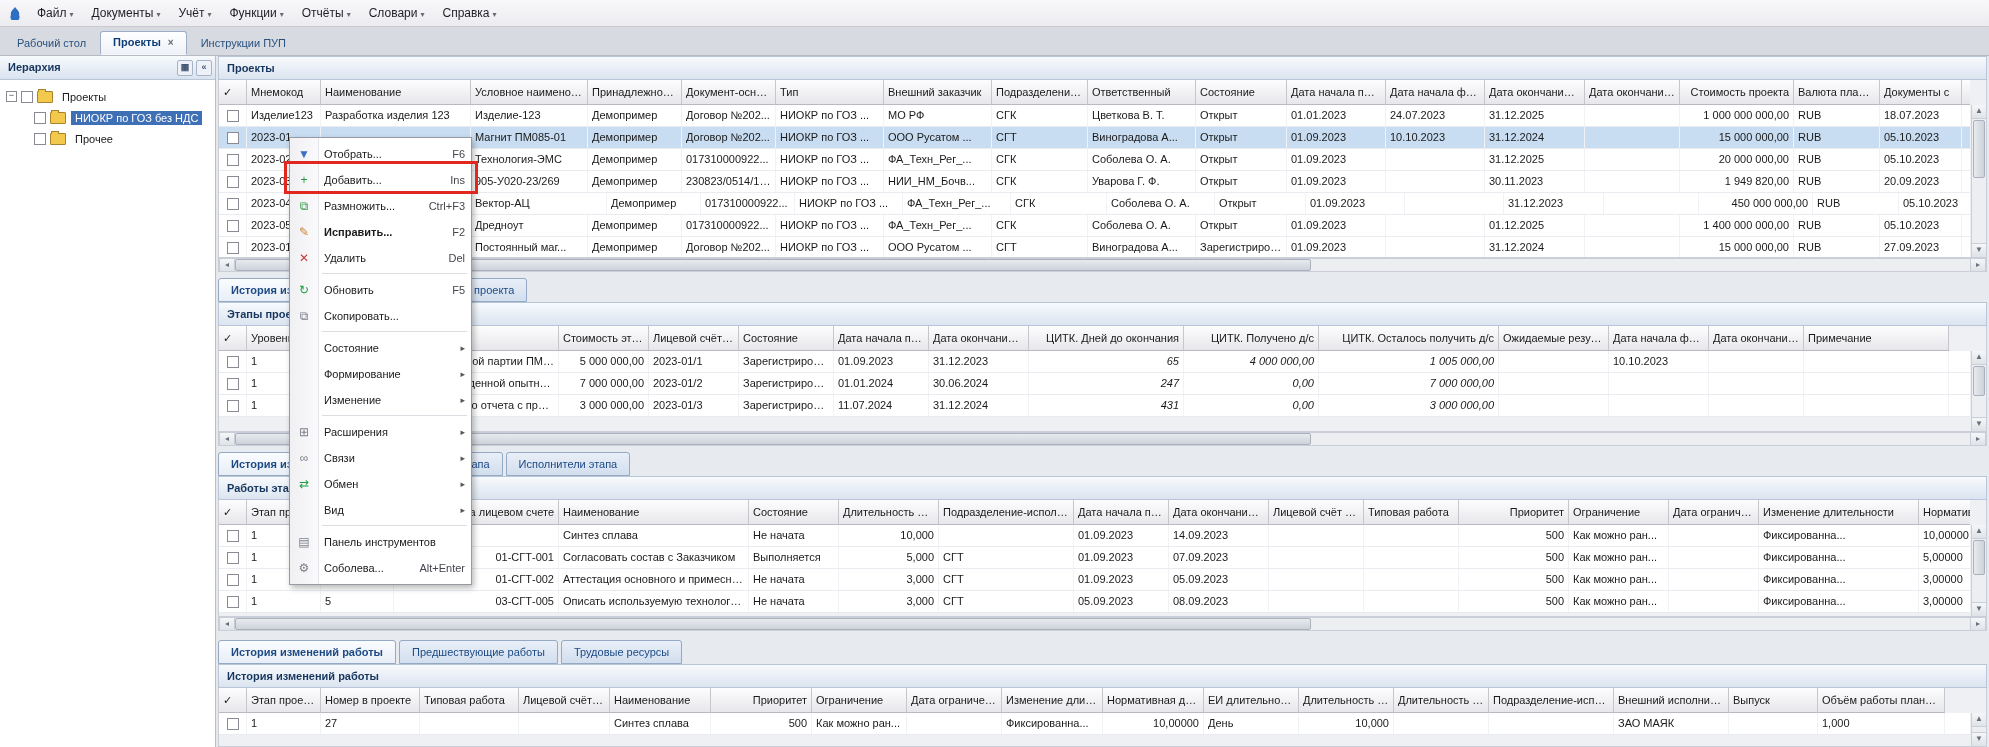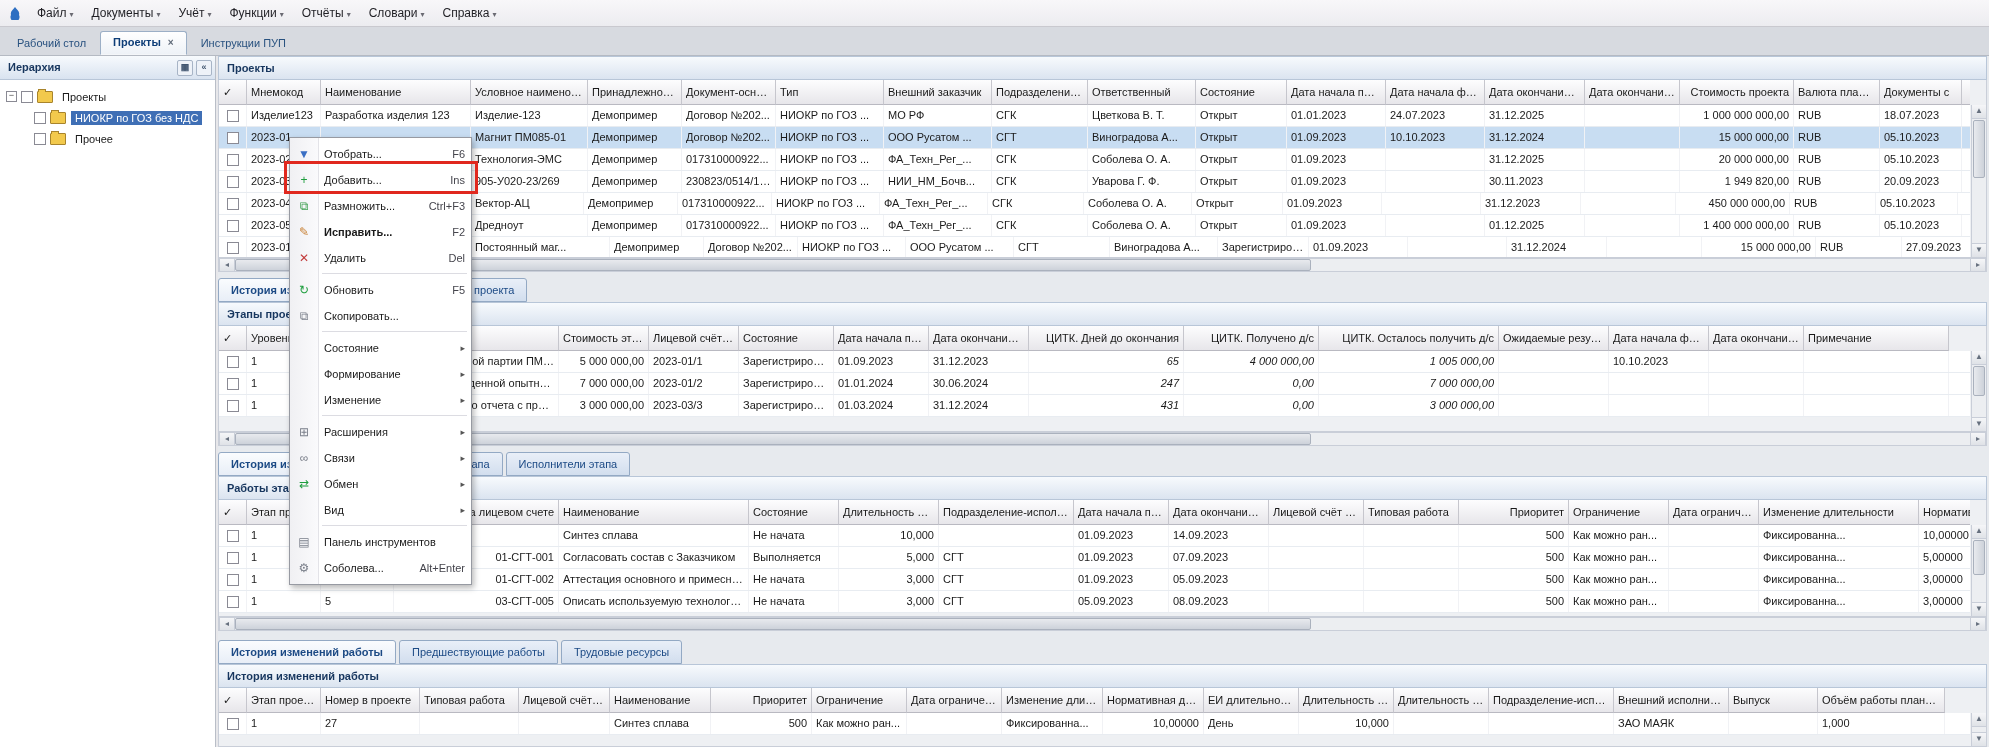--- a/index.html
+++ b/index.html
@@ -250,21 +250,21 @@
           <div class="g-cell" style="width:86px">RUB</div>
           <div class="g-cell" style="width:82px">20.09.2023</div>
           <div class="g-cell" style="width:40px"></div>
         </div>
         <div class="g-row">
           <div class="g-cell ckc" style="width:28px">
             <span class="cbx"></span>
           </div>
           <div class="g-cell" style="width:74px">2023-04</div>
           <div class="g-cell" style="width:150px"></div>
-          <div class="g-cell" style="width:113px">Вектор-АЦ</div>
+          <div class="g-cell" style="width:136px">Вектор-АЦ</div>
           <div class="g-cell" style="width:94px">Демопример</div>
           <div class="g-cell" style="width:94px">017310000922...</div>
           <div class="g-cell" style="width:108px">НИОКР по ГОЗ ...</div>
           <div class="g-cell" style="width:108px">ФА_Техн_Рег_...</div>
           <div class="g-cell" style="width:96px">СГК</div>
           <div class="g-cell" style="width:108px">Соболева О. А.</div>
           <div class="g-cell" style="width:91px">Открыт</div>
           <div class="g-cell" style="width:99px">01.09.2023</div>
           <div class="g-cell" style="width:99px"></div>
           <div class="g-cell" style="width:100px">31.12.2023</div>
@@ -296,21 +296,21 @@
           <div class="g-cell" style="width:86px">RUB</div>
           <div class="g-cell" style="width:82px">05.10.2023</div>
           <div class="g-cell" style="width:40px"></div>
         </div>
         <div class="g-row">
           <div class="g-cell ckc" style="width:28px">
             <span class="cbx"></span>
           </div>
           <div class="g-cell" style="width:74px">2023-01н</div>
           <div class="g-cell" style="width:150px"></div>
-          <div class="g-cell" style="width:139px">Постоянный маг...</div>
+          <div class="g-cell" style="width:117px">Постоянный маг...</div>
           <div class="g-cell" style="width:94px">Демопример</div>
           <div class="g-cell" style="width:94px">Договор №202...</div>
           <div class="g-cell" style="width:108px">НИОКР по ГОЗ ...</div>
           <div class="g-cell" style="width:108px">ООО Русатом ...</div>
           <div class="g-cell" style="width:96px">СГТ</div>
           <div class="g-cell" style="width:108px">Виноградова А...</div>
           <div class="g-cell" style="width:91px">Зарегистрирован</div>
           <div class="g-cell" style="width:99px">01.09.2023</div>
           <div class="g-cell" style="width:99px"></div>
           <div class="g-cell" style="width:100px">31.12.2024</div>
@@ -401,23 +401,23 @@
           <div class="g-cell" style="width:145px"></div>
         </div>
         <div class="g-row">
           <div class="g-cell ckc" style="width:28px">
             <span class="cbx"></span>
           </div>
           <div class="g-cell" style="width:95px">1</div>
           <div class="g-cell" style="width:22px"></div>
           <div class="g-cell" style="width:195px">Подготовка итогового отчета с приложениями</div>
           <div class="g-cell r" style="width:90px">3 000 000,00</div>
-          <div class="g-cell" style="width:90px">2023-03/3</div>
+          <div class="g-cell" style="width:90px">2023-01/3</div>
           <div class="g-cell" style="width:95px">Зарегистрирован</div>
-          <div class="g-cell" style="width:95px">01.03.2024</div>
+          <div class="g-cell" style="width:95px">11.07.2024</div>
           <div class="g-cell" style="width:100px">31.12.2024</div>
           <div class="g-cell r em" style="width:155px">431</div>
           <div class="g-cell r em" style="width:135px">0,00</div>
           <div class="g-cell r em" style="width:180px">3 000 000,00</div>
           <div class="g-cell" style="width:110px"></div>
           <div class="g-cell" style="width:100px"></div>
           <div class="g-cell" style="width:95px"></div>
           <div class="g-cell" style="width:145px"></div>
         </div>
       </div>

